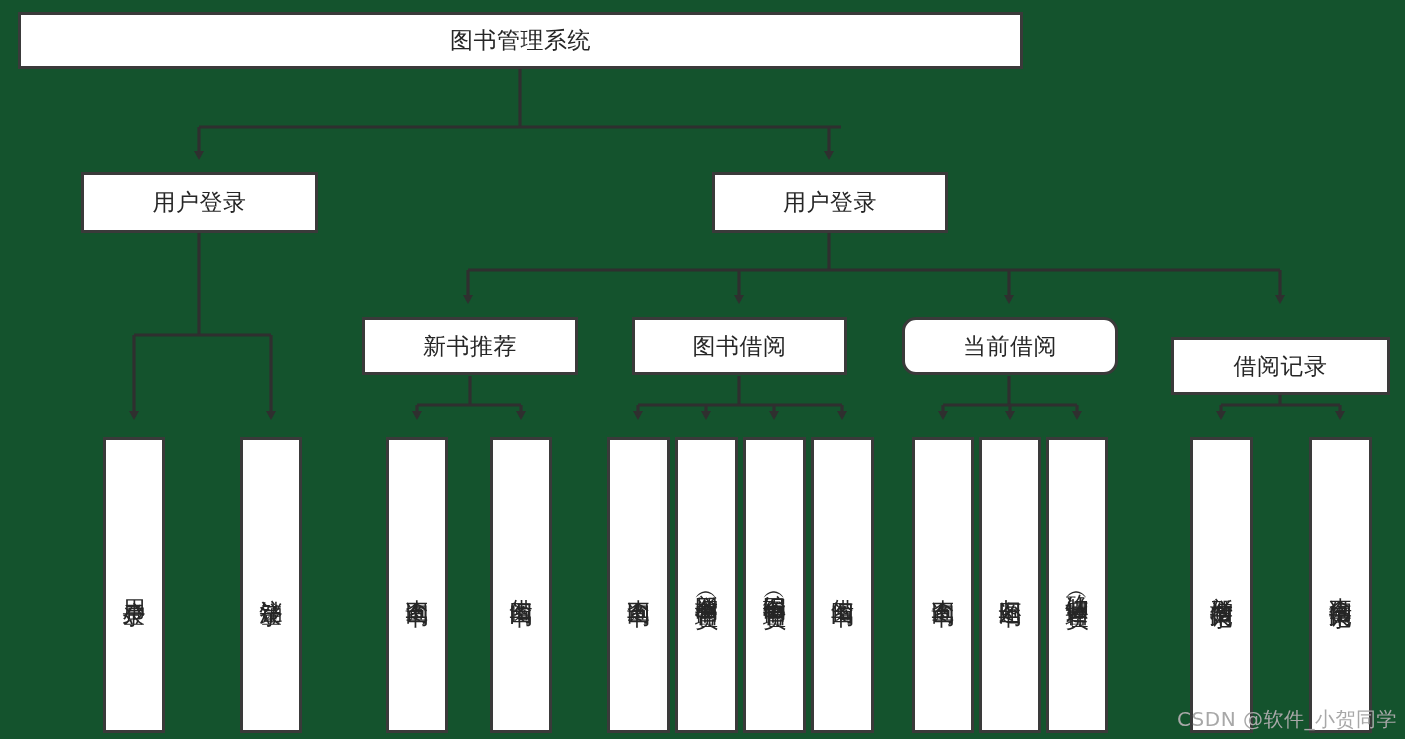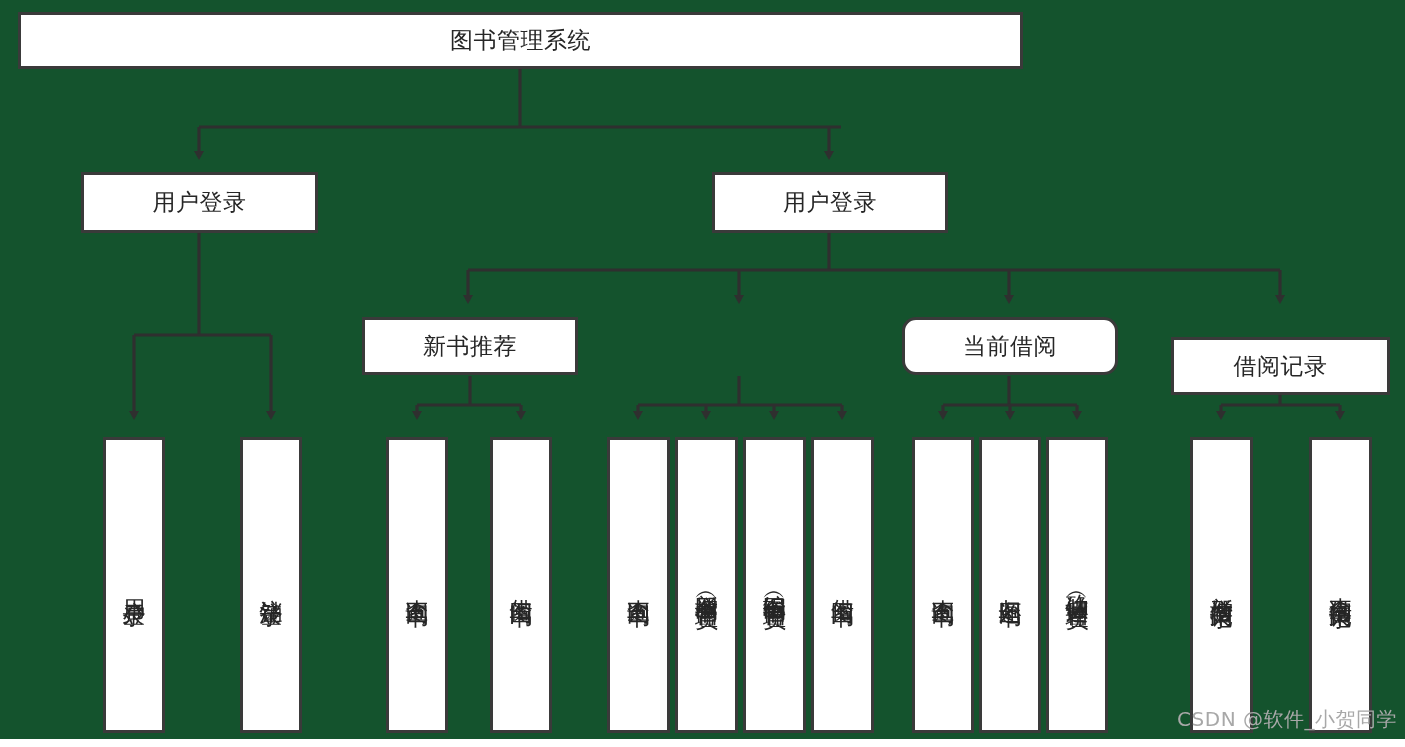--- a/index.html
+++ b/index.html
@@ -127,20 +127,23 @@
   <div class="node" style="left:81px; top:172px; width:237px; height:61px;">
     <span class="node-label">用户登录</span>
   </div>
   <div class="node" style="left:712px; top:172px; width:236px; height:61px;">
     <span class="node-label">用户登录</span>
   </div>
 
   <div class="node" style="left:362px; top:317px; width:216px; height:58px;">
     <span class="node-label">新书推荐</span>
   </div>
+  <div class="node" style="left:632px; top:317px; width:215px; height:58px;">
+    <span class="node-label">图书借阅</span>
+  </div>
   <div class="node" style="left:902px; top:317px; width:216px; height:58px;border-radius:14px;">
     <span class="node-label">当前借阅</span>
   </div>
   <div class="node" style="left:1171px; top:317px; width:219px; height:58px;margin-top:20px;">
     <span class="node-label">借阅记录</span>
   </div>
 
   <div class="node node-leaf" style="left:103px; top:437px; width:62px; height:296px;">
     <span class="node-label">用户登录</span>
   </div>

